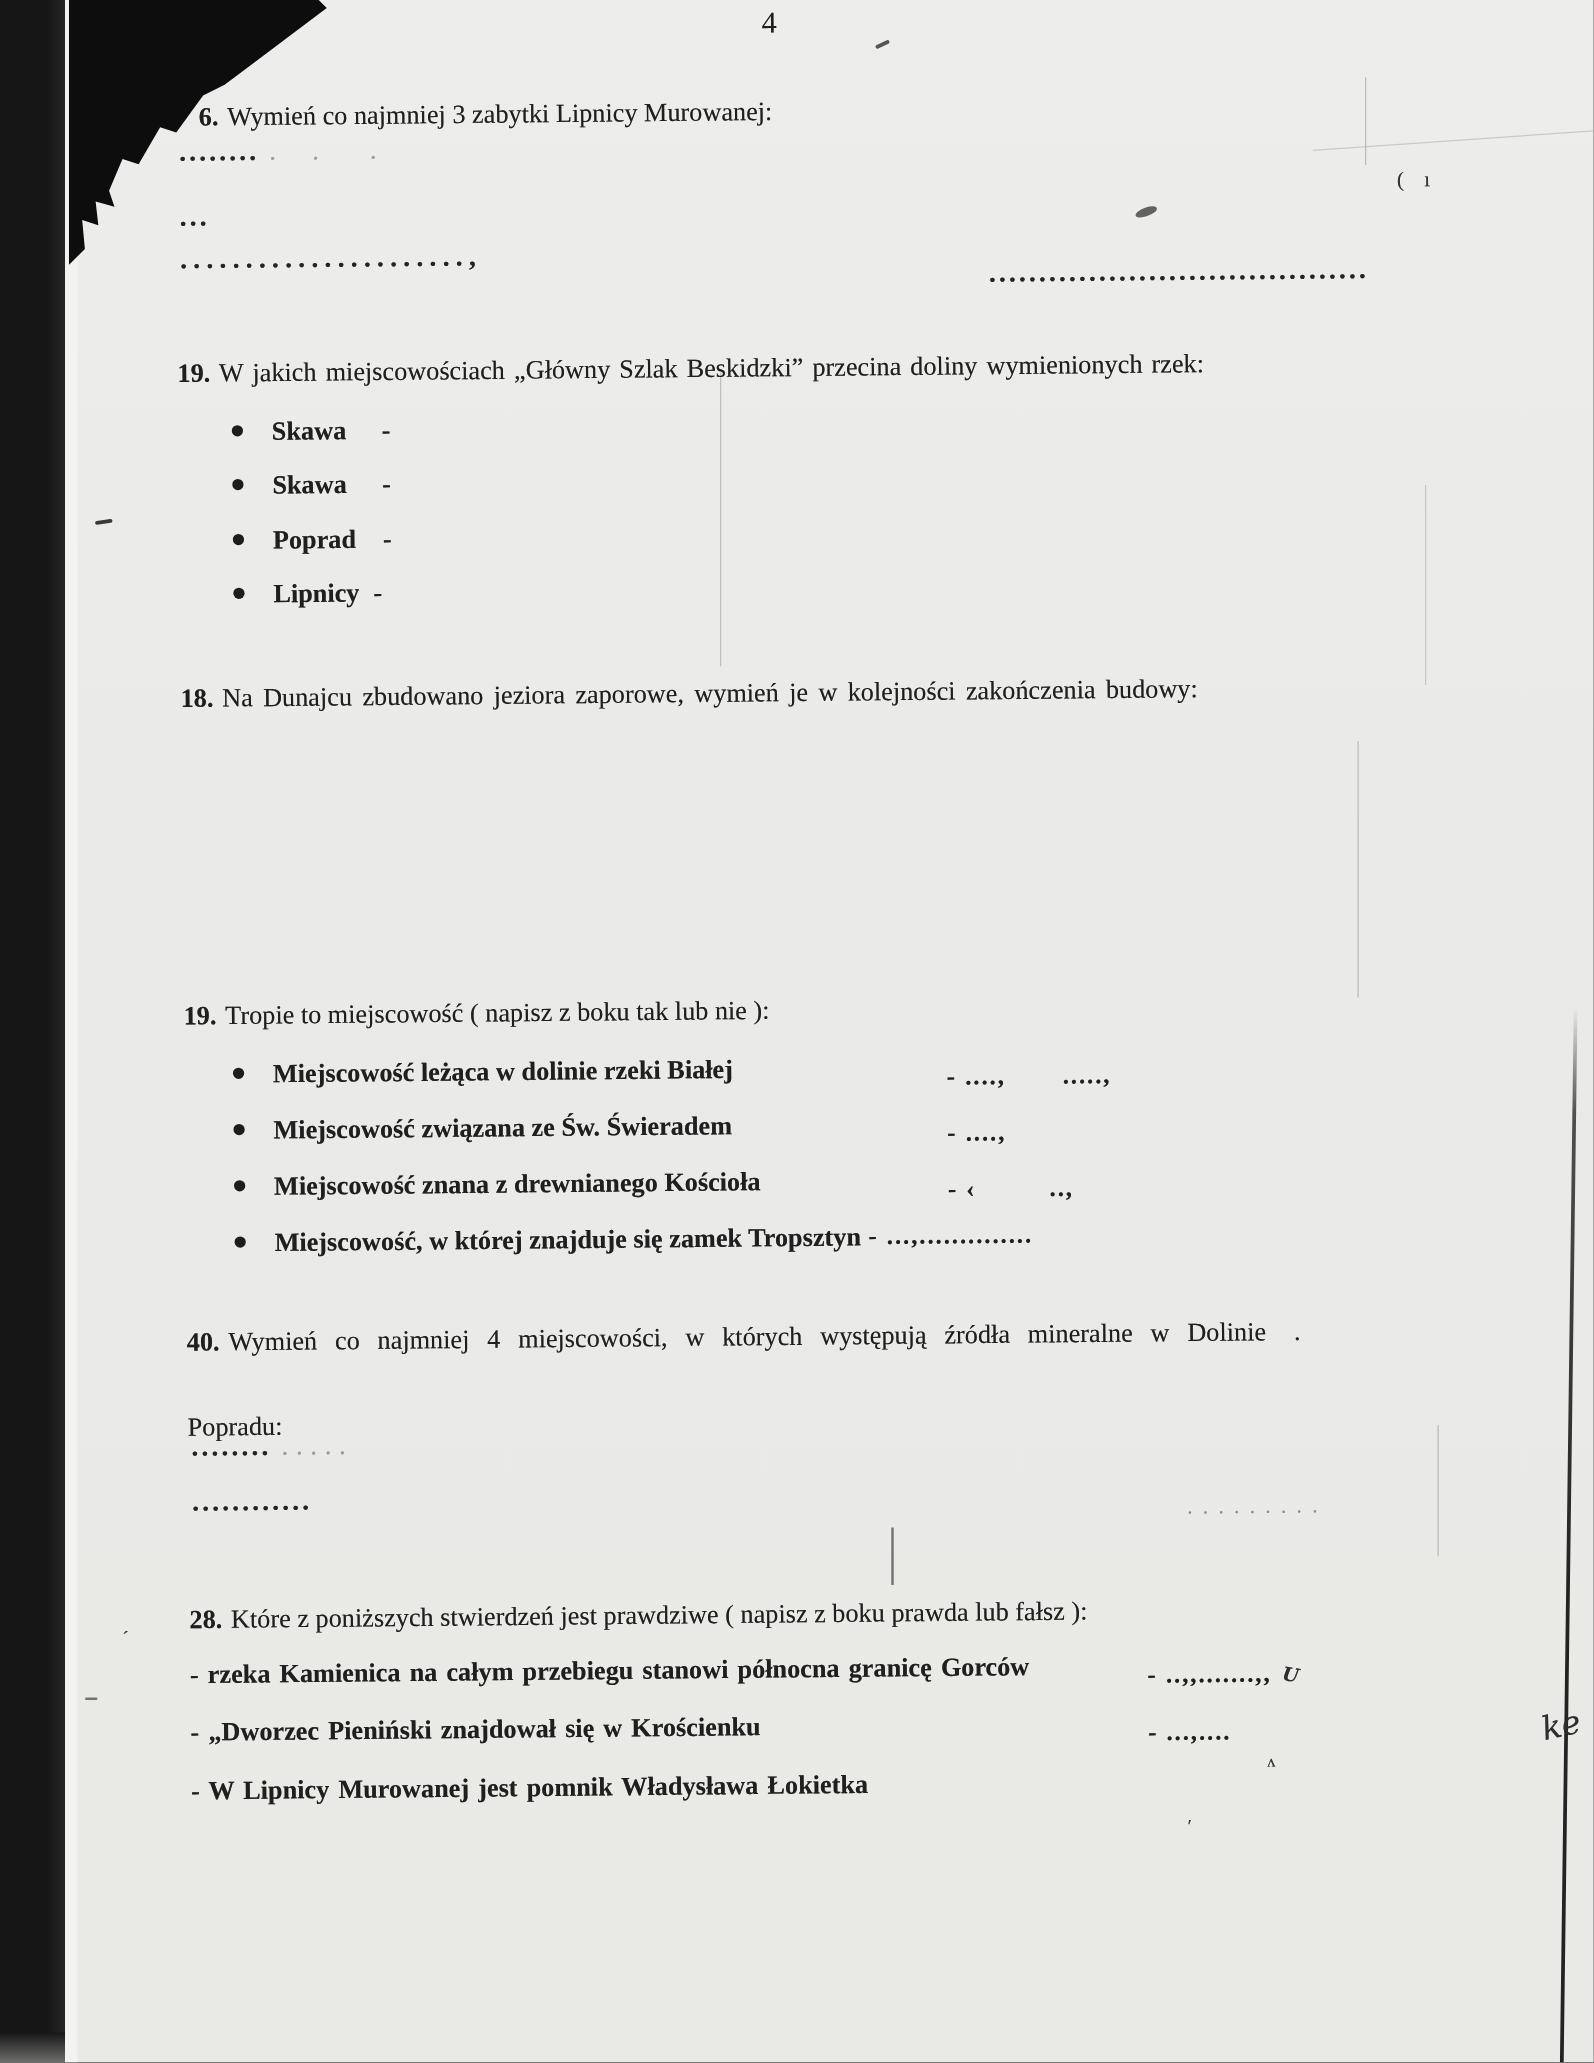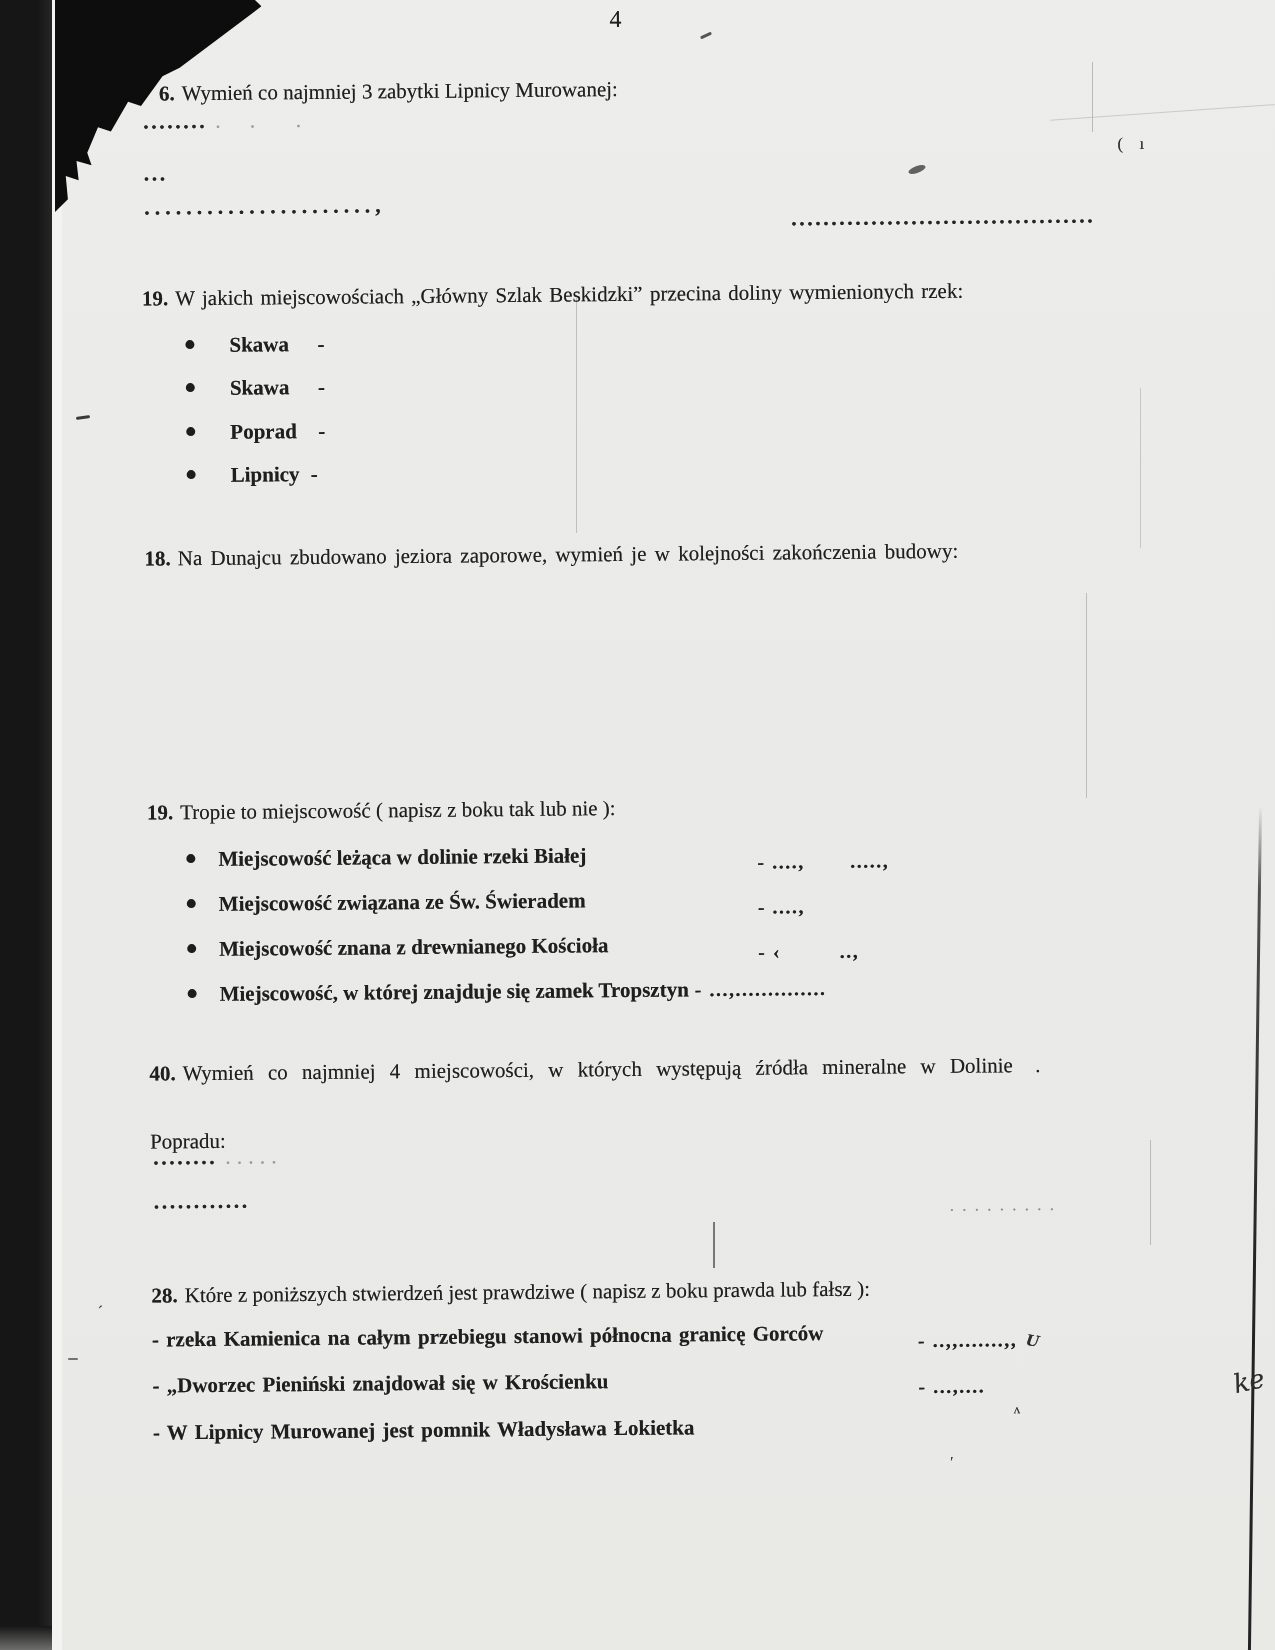--- a/index.html
+++ b/index.html
@@ -15,21 +15,21 @@
   .b{font-weight:700;}
   .qnum{font-weight:700;margin-right:7px;}
   .pre{white-space:pre;}
   .pagenum{font-size:24px;}
   .dots{font-weight:700;font-size:22px;letter-spacing:2.5px;color:#242424;}
   .dots-wide{letter-spacing:5px;}
   .faint{opacity:.38;font-weight:400;letter-spacing:6px;}
   .row{display:flex;align-items:flex-start;}
   .bullet-dot{display:inline-block;width:9px;height:9px;border-radius:50%;
     background:#1d1d1d;margin-top:8px;flex:0 0 auto;}
-  .item-label{display:inline-block;min-width:88px;margin-left:35px;}
+  .item-label{display:inline-block;min-width:88px;margin-left:23px;}
   .item-label19{margin-left:23px;}
   .stmt{font-weight:700;word-spacing:2px;}
   .ans{font-weight:700;font-size:20px;letter-spacing:1.5px;}
   .jline{word-spacing:9px;}
   
   .art{position:absolute;}
   .left-strip{left:0;top:0;width:52px;height:1650px;
     background:linear-gradient(90deg,#161616 0 72%,#262626);}
   .left-strip-fade{left:0;top:1626px;width:52px;height:24px;
     background:linear-gradient(180deg,#161616,#6e6e6c);}

